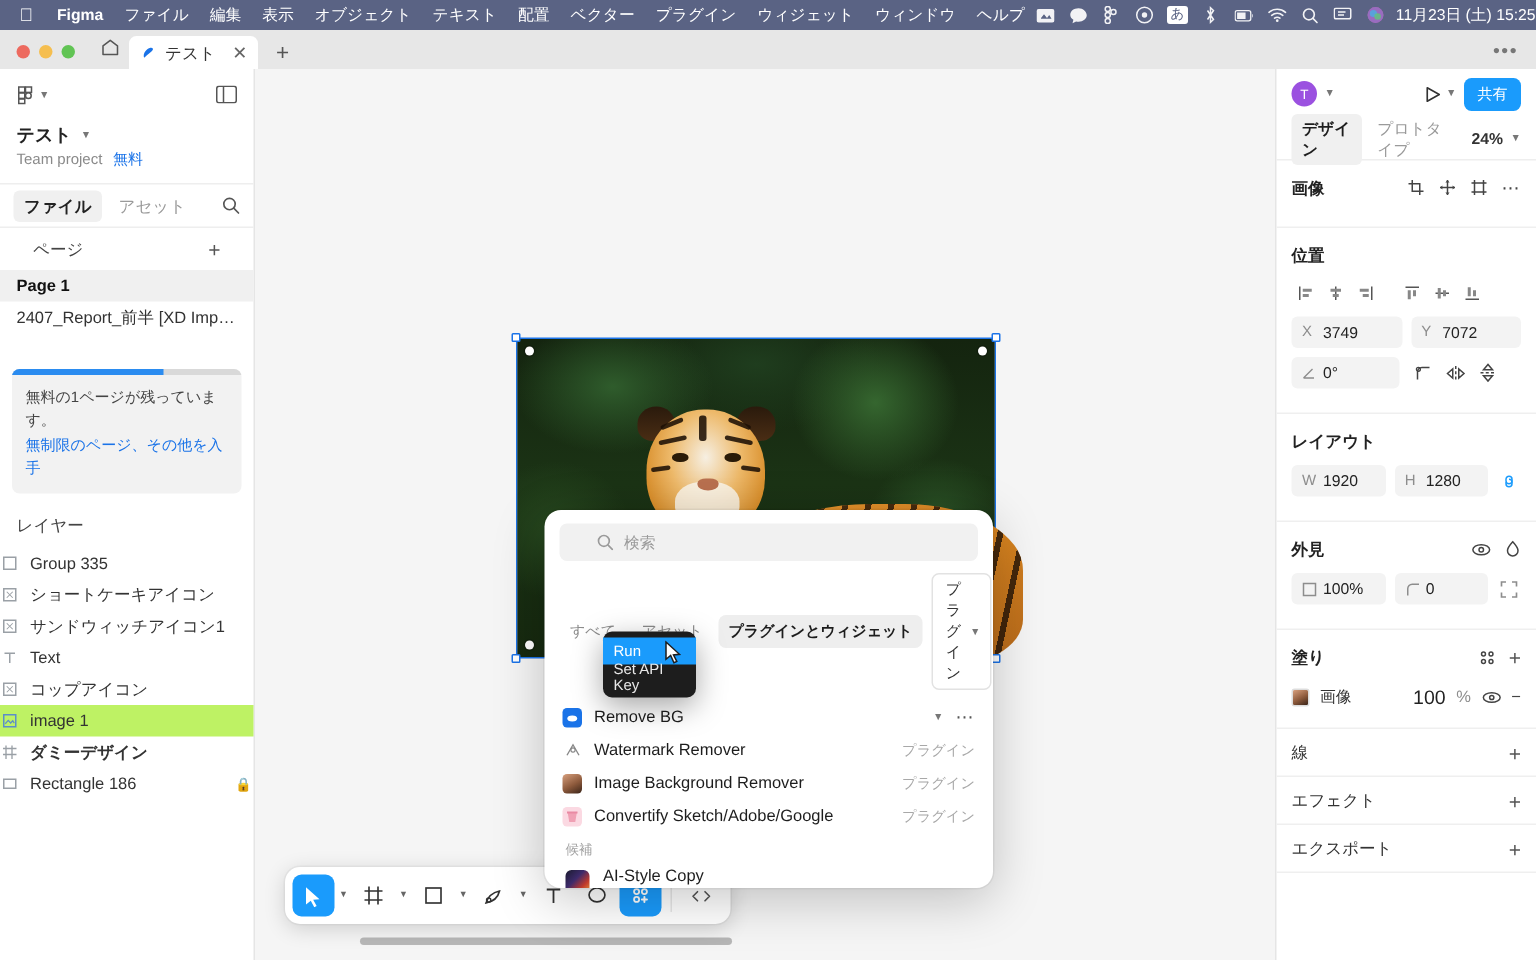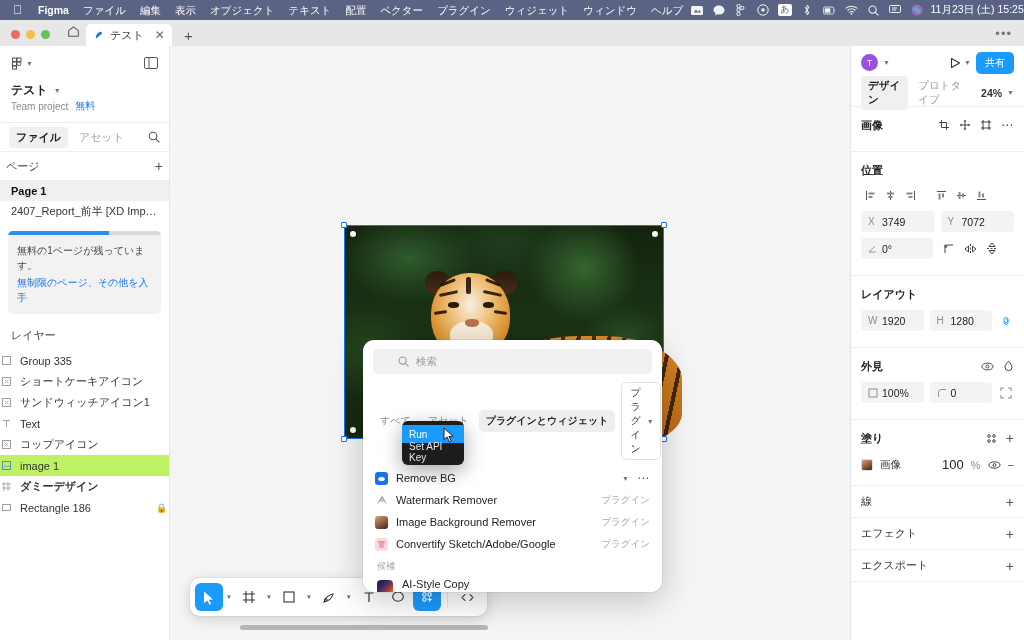--- a/index.html
+++ b/index.html
@@ -67,27 +67,27 @@
   .lp-free { color: #1a73e8; font-size: 10px; }
   .lp-tabs {
     display: flex; align-items: center; height: 30px; margin-top: 9px;
     border-top: 1px solid #eee; border-bottom: 1px solid #eee; padding: 0 9px; gap: 4px;
   }
   .lp-tab { font-size: 11px; color: #9a9a9a; padding: 3px 7px; border-radius: 4px; }
   .lp-tab.active { color: #222; font-weight: bold; background: #f0f0f0; }
   .lp-tabs .sp { flex: 1; }
   .lp-sec {
     height: 28px; display: flex; align-items: center; justify-content: space-between;
-    padding: 0 6px; font-size: 11px; color: #444;
+    padding: 0 22px; font-size: 11px; color: #444;
   }
   .plusbtn { font-size: 14px; color: #555; line-height: 1; }
   .pg-item { height: 21px; display: flex; align-items: center; padding: 0 11px; font-size: 11px; }
   .pg-item.sel { background: #f0f0f0; font-weight: bold; color: #111; }
   .pg-item .ellip { overflow: hidden; white-space: nowrap; text-overflow: ellipsis; display: block; width: 148px; }
-  .upsell { margin: 9px 8px 0 8px; background: #f2f2f2; border-radius: 5px; overflow: hidden; }
+  .upsell { margin: 24px 8px 0 8px; background: #f2f2f2; border-radius: 5px; overflow: hidden; }
   .upsell-bar { height: 4px; background: #d9d9d9; }
   .upsell-bar i { display: block; height: 4px; width: 66%; background: #2b8cf0; }
   .upsell-body { padding: 8px 9px 9px 9px; font-size: 10px; color: #444; line-height: 1.5; }
   .upsell-link { color: #1a73e8; display: block; margin-top: 2px; }
   .layers-hdr { height: 30px; display: flex; align-items: center; padding: 0 11px; font-size: 11px; color: #444; margin-top: 6px; }
   .layer {
     height: 21px; display: flex; align-items: center; gap: 8px; padding: 0 1px;
     font-size: 11px; color: #333;
   }
   .layer.sel { background: #bef264; }

